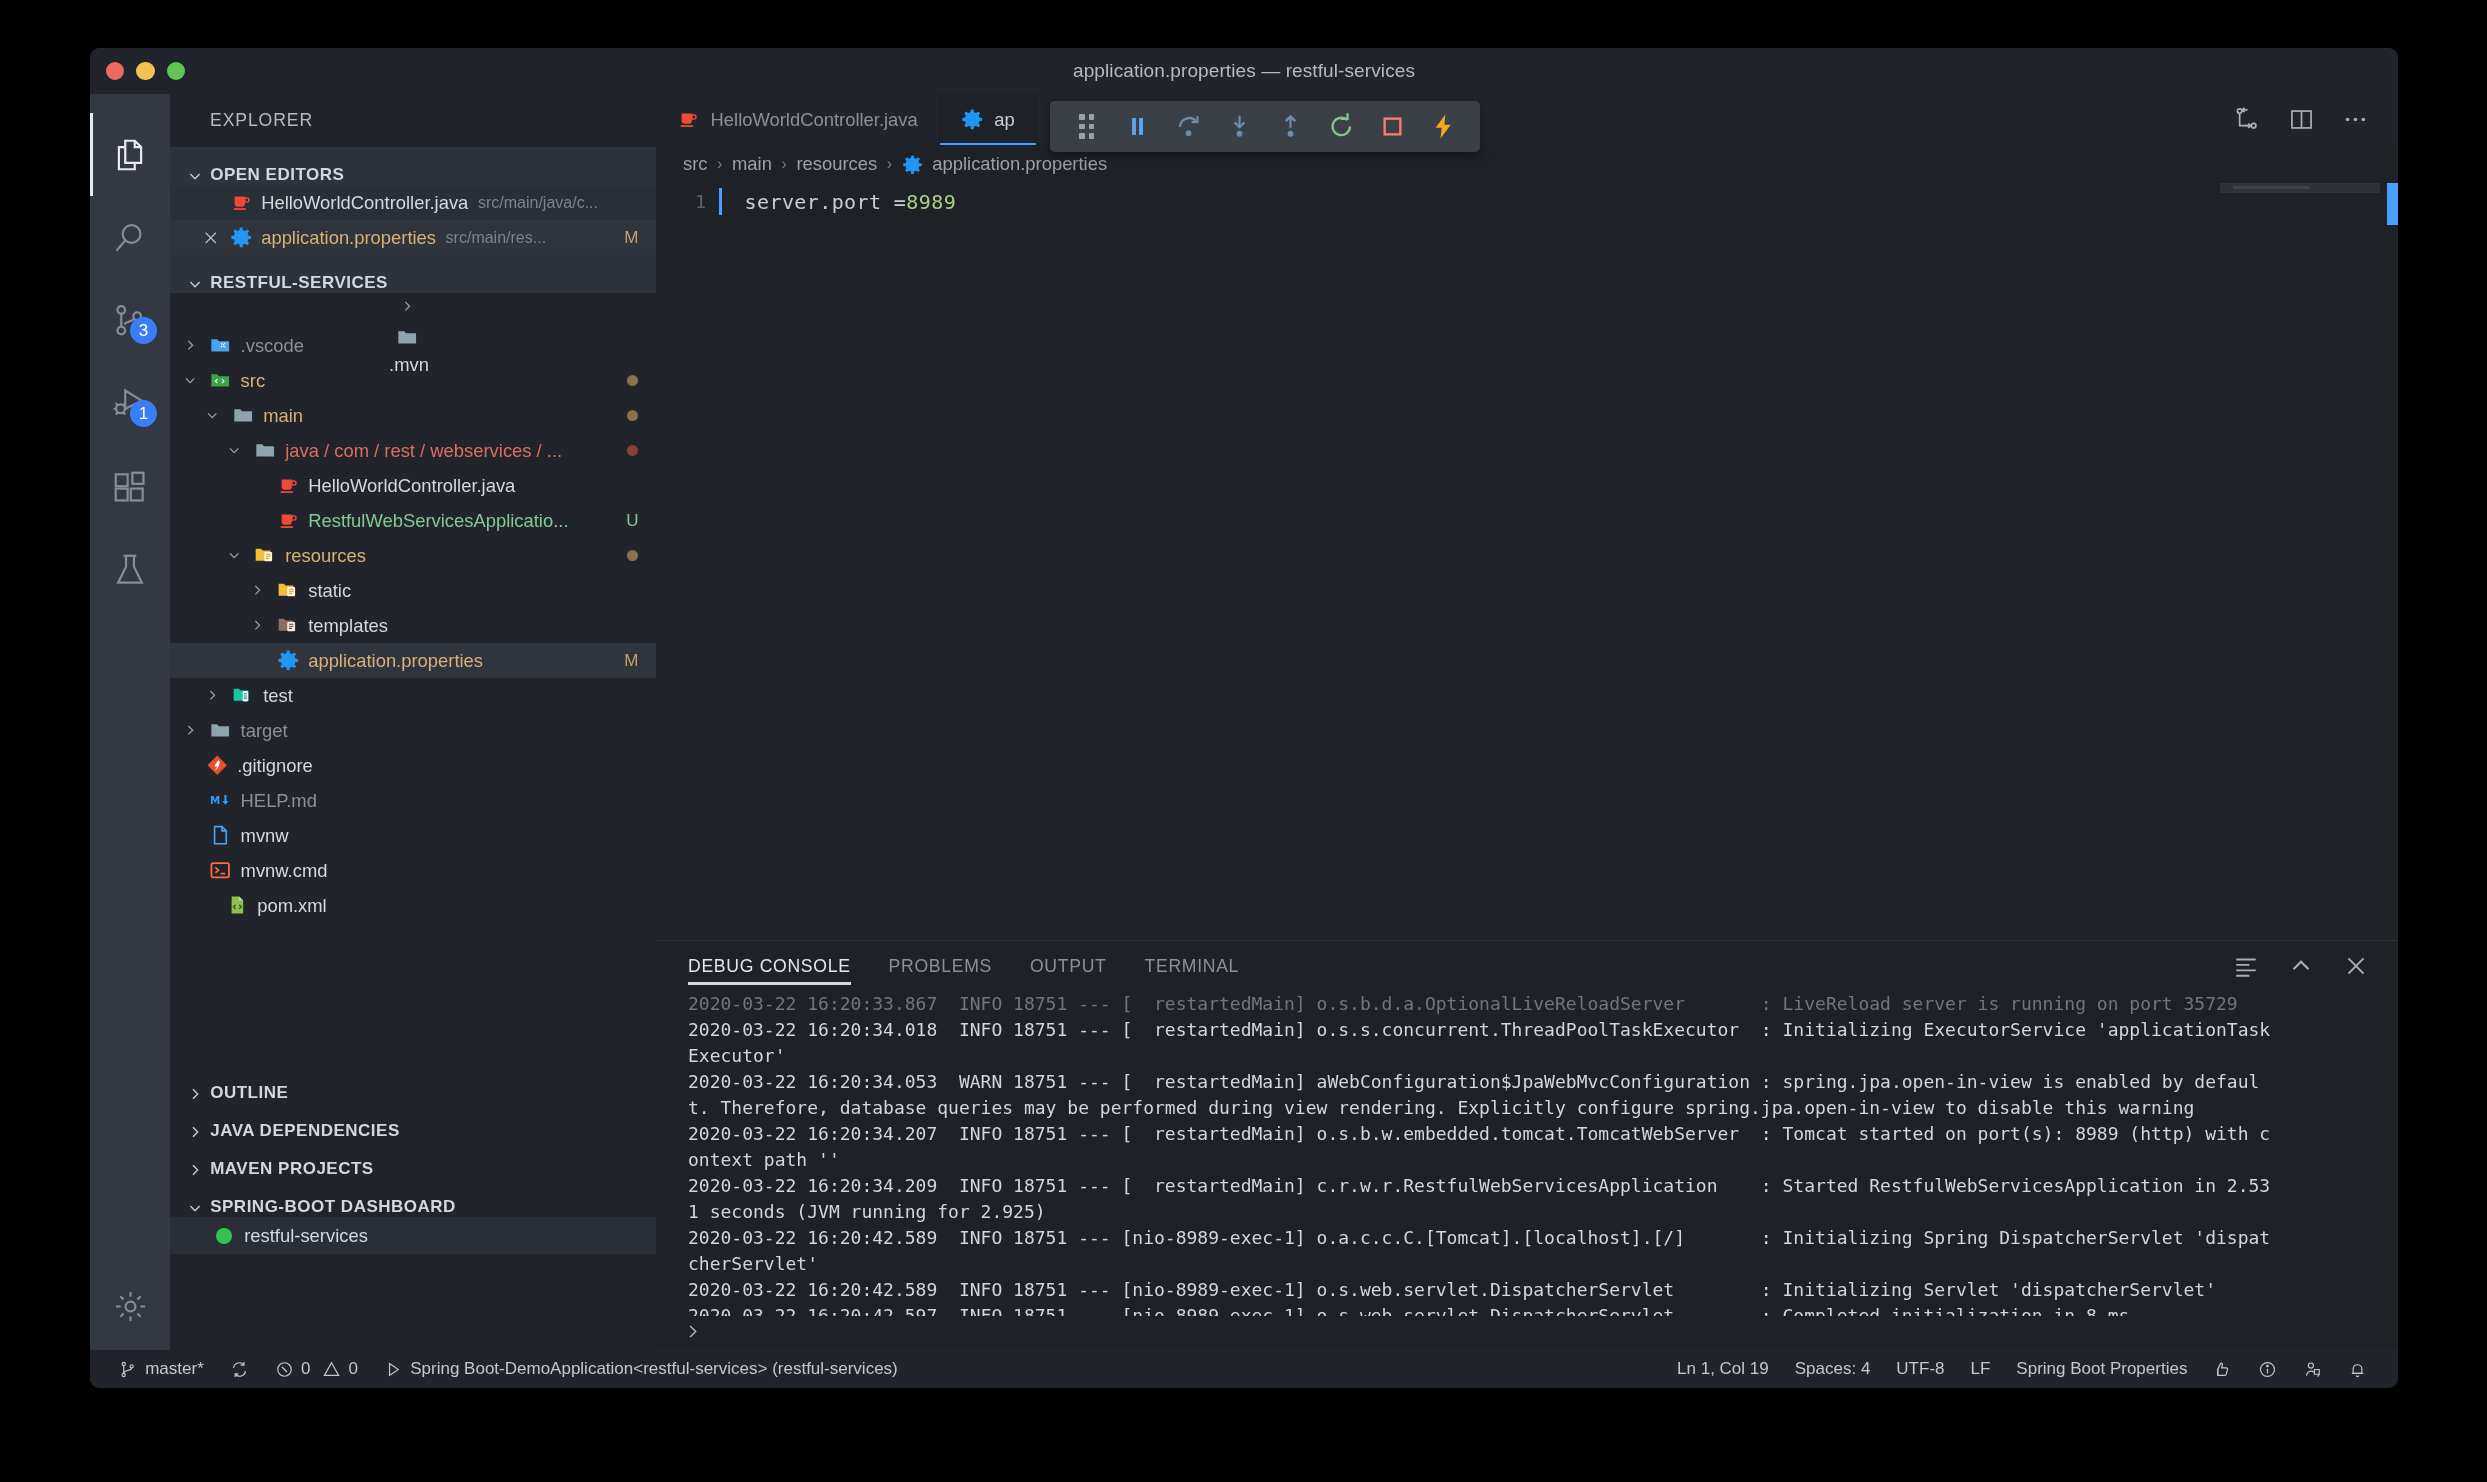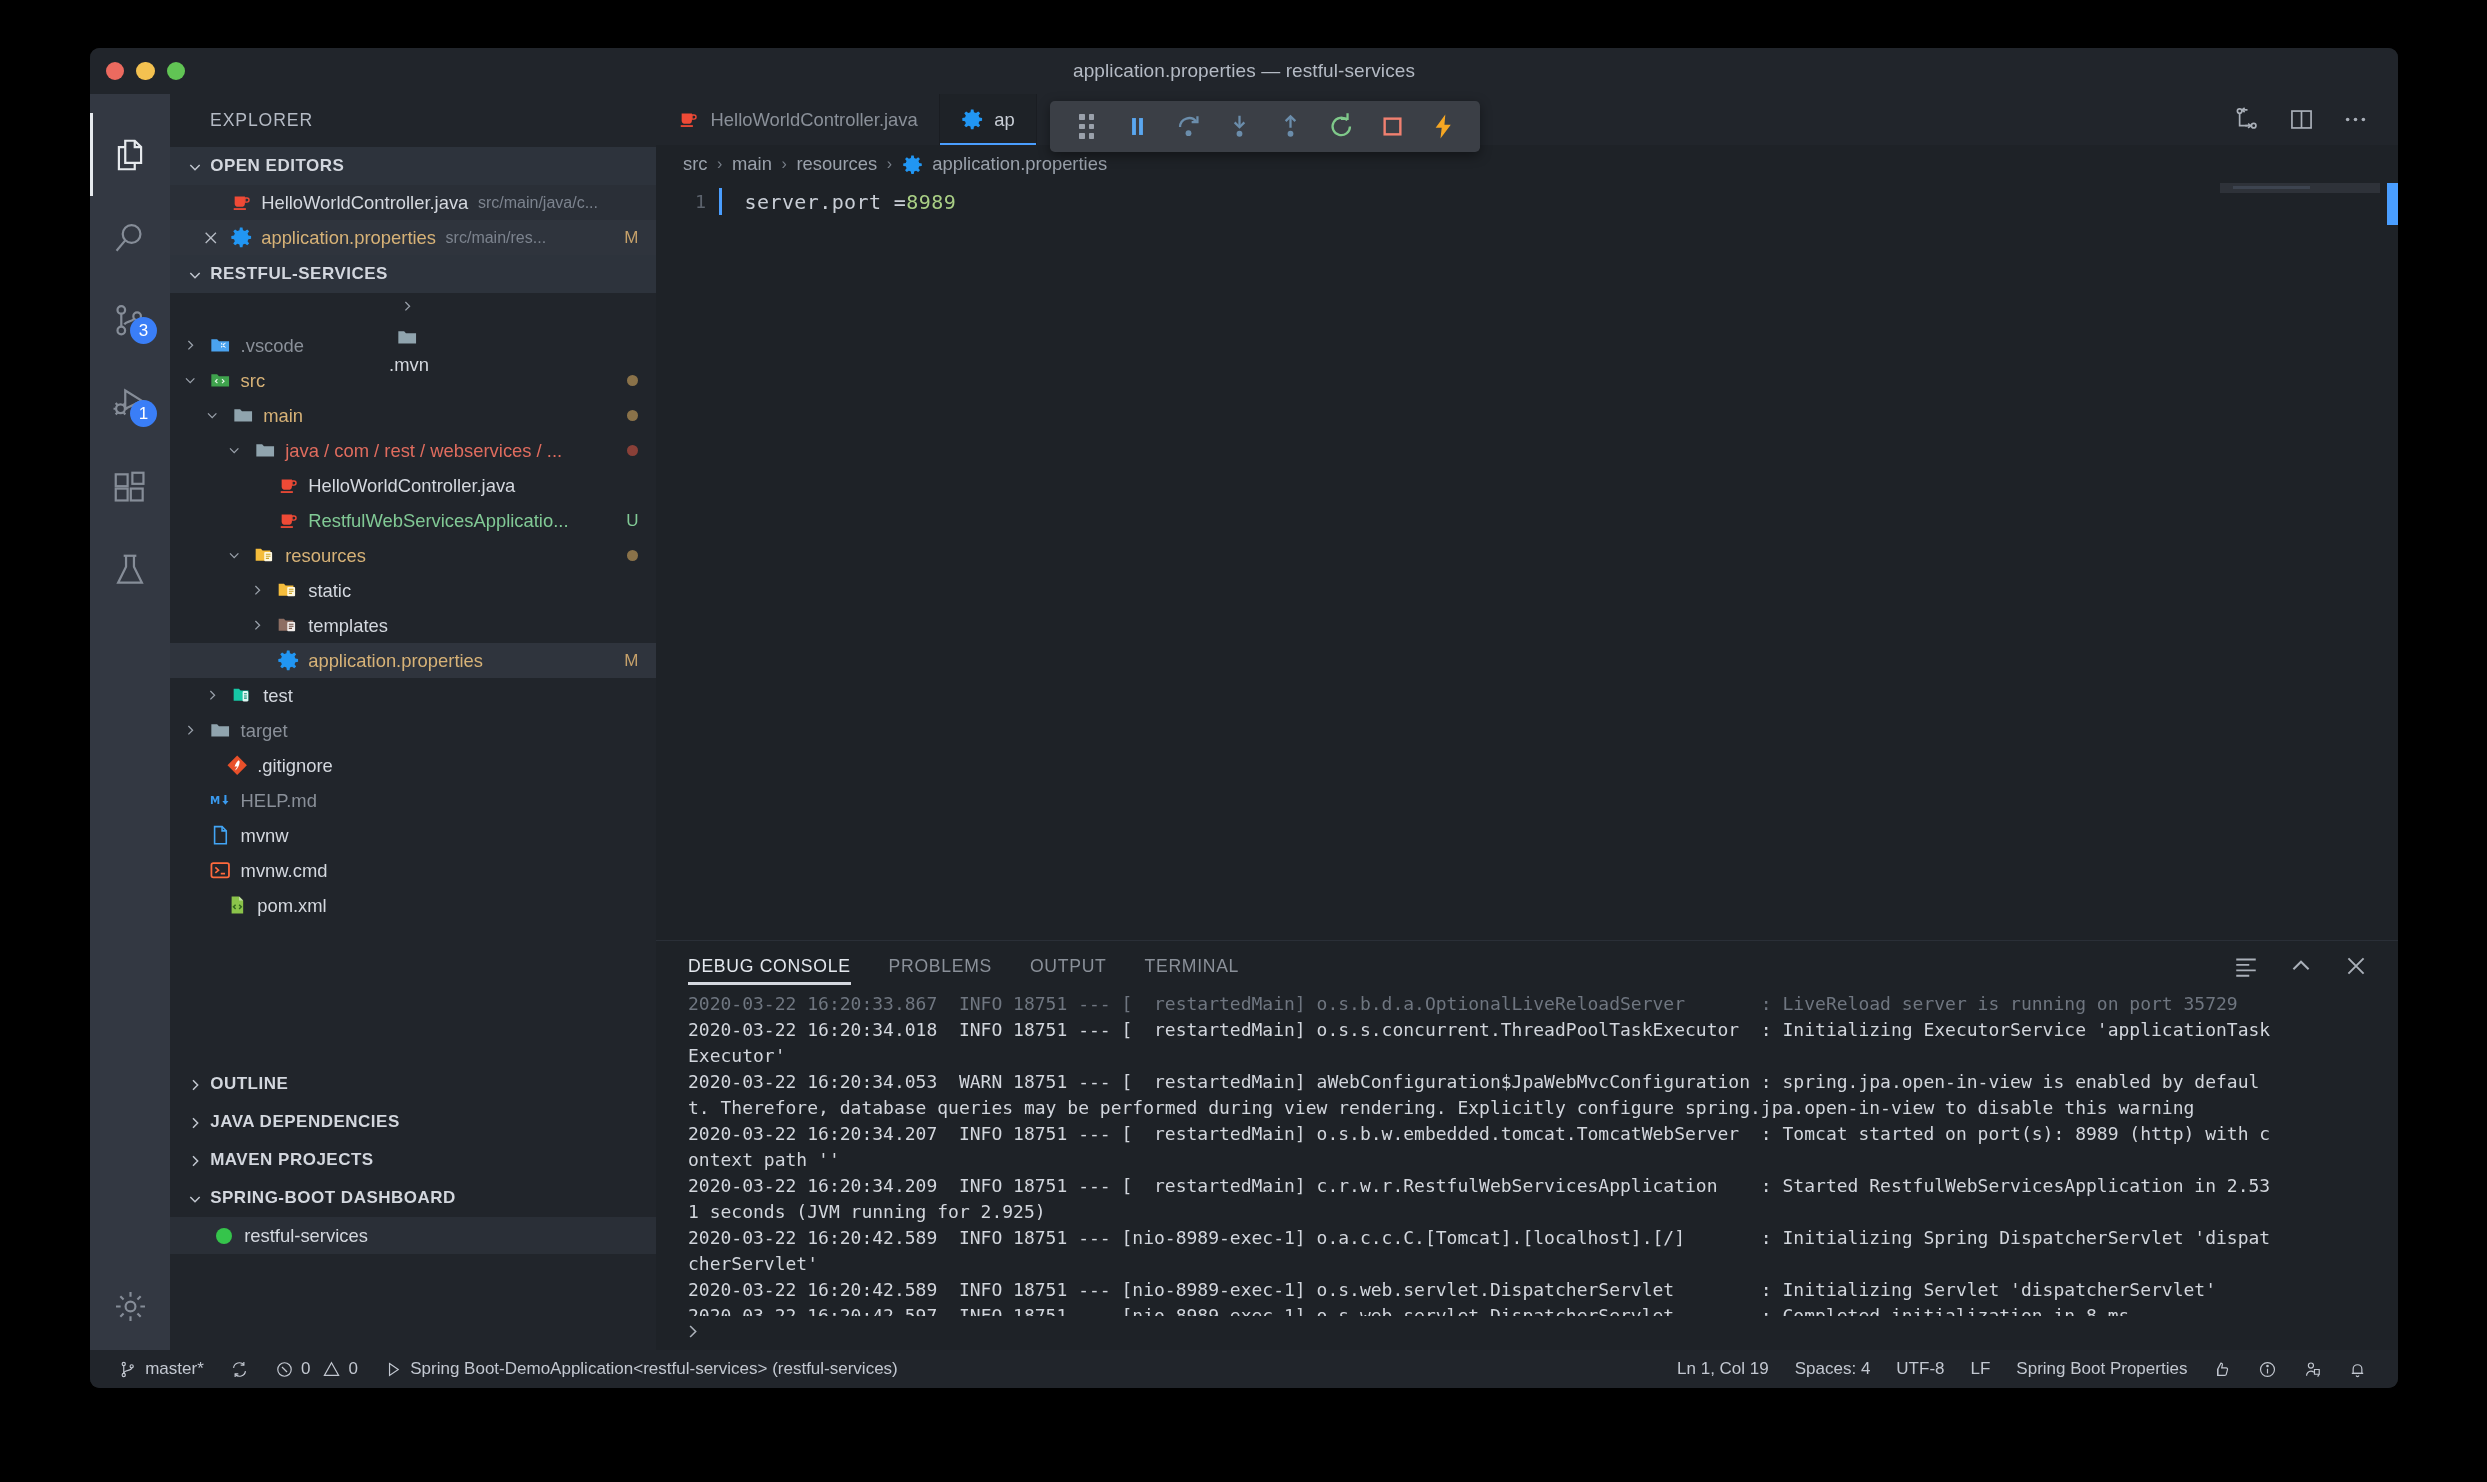--- a/index.html
+++ b/index.html
@@ -73,21 +73,21 @@
     width: 486px; background: #21252b; flex: 0 0 486px;
     display: flex; flex-direction: column; min-height: 0;
     font-size: 18.4px; color: #c3c8d1;
   }
   .sidebar-title {
     height: 53px; display: flex; align-items: center;
     padding-left: 40px; font-size: 17.6px; color: #b4bac4;
     letter-spacing: 0.9px;
   }
   .sect-header {
-    height: 38px; display: flex; align-items: center;
+    height: 38px; display: flex; align-items: flex-end;
     padding-left: 14.4px; font-size: 17px; font-weight: bold;
     color: #d3d7de; letter-spacing: 0.5px; background: #2d333c;
   }
   .sect-header.plain { background: transparent; }
   .chev { width: 21px; display: inline-block; color: #c3c8d1; margin-right: 4.8px; text-align:center;}
   .chev svg { width: 16px; height: 16px; vertical-align: middle; }
 
   .row {
     height: 35px; display: flex; align-items: center;
     padding-right: 17.6px; font-size: 18.4px; color: #c3c8d1;
@@ -489,21 +489,21 @@
                   <path d="M9 5l7 7-7 7"></path>
                 </svg>
               </span>
               <span class="ficon">
                 <svg viewBox="0 0 24 24">
                   <path fill="#90a4ae" d="M2.5 5.5h6.2l2 2.2H21.5v11H2.5z"></path>
                 </svg>
               </span>
               <span class="label dim">target</span>
             </div>
-            <div class="row" style="padding-left: 23px;">
+            <div class="row" style="padding-left: 3px;">
               <span class="twisty"></span>
               <span class="ficon">
                 <svg viewBox="0 0 24 24">
                   <path fill="#e8502a" d="M12 1.6L22.4 12 12 22.4 1.6 12z"></path>
                   <path fill="#fff" d="M13.5 6.6c-2.2 2-3.6 4.3-4.3 7 1.3-.4 2.3-.4 3.1.2-1.3 1-2 2.4-2.3 3.9 2.7-2.3 4.3-5.1 4.5-8.2.2-1.2.2-2.1-1-2.9z"></path>
                 </svg>
               </span>
               <span class="label white">.gitignore</span>
             </div>
             <div class="row" style="padding-left: 6.4px;">

